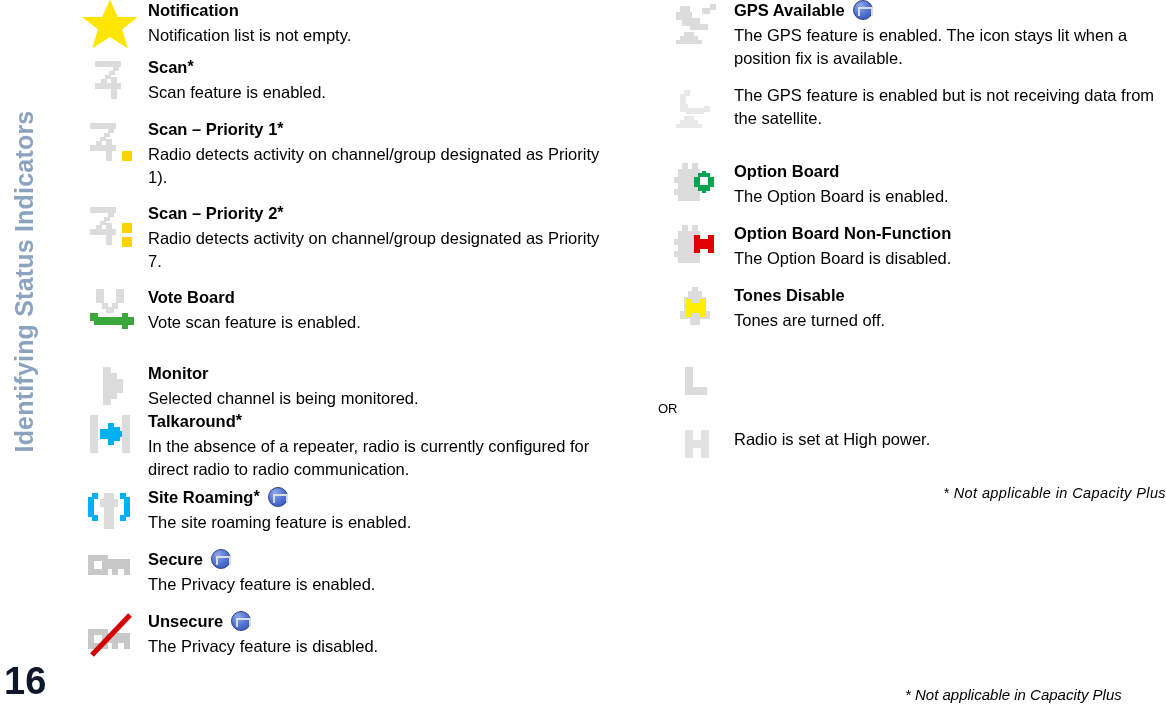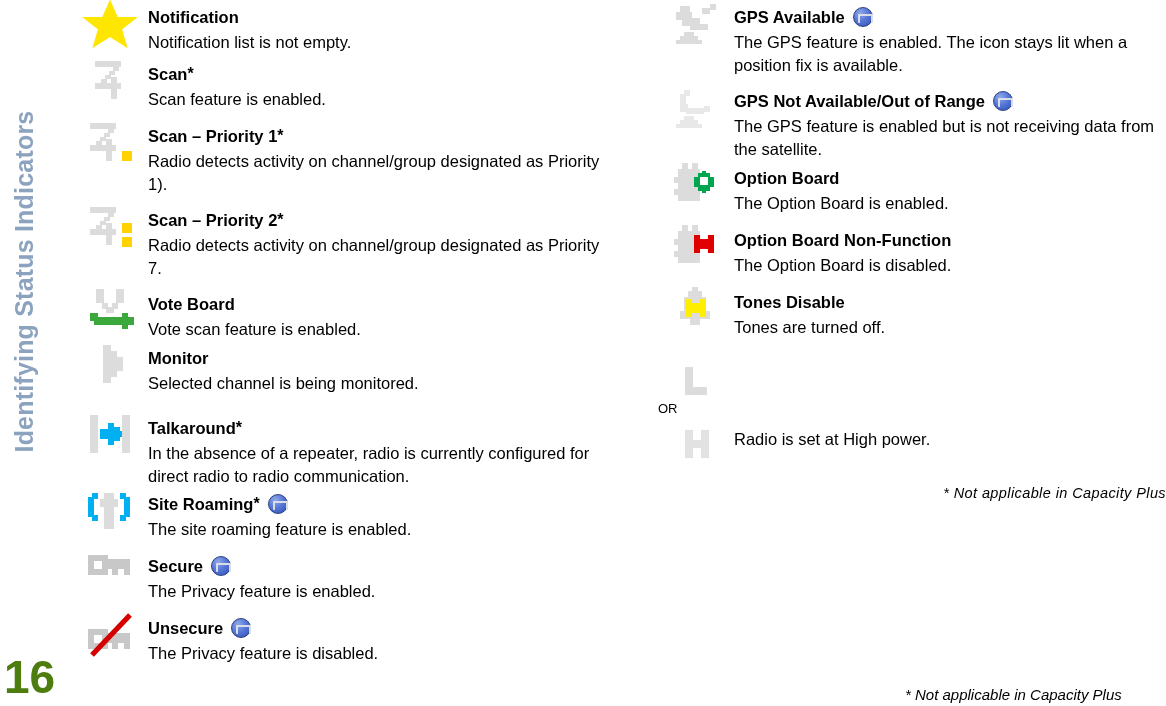--- a/index.html
+++ b/index.html
@@ -35,23 +35,23 @@
     font-size: 25px;
     font-weight: bold;
     color: #8ba3bf;
     letter-spacing: .2px;
     white-space: nowrap;
   }
   .page-number {
     position: absolute;
     left: 4px;
     bottom: 6px;
-    font-size: 46px;
+    font-size: 38px;
     font-weight: bold;
-    color: #4d7c0f;
+    color: #0f172a;
     line-height: 1;
     margin-top: 12px;
   }
 
   
   .col {
     position: absolute;
     top: 0;
   }
   .col-left  { left: 72px;  width: 530px; }
@@ -71,21 +71,21 @@
     align-items: flex-start;
     justify-content: center;
   }
   .row-text {
     margin-left: 76px;
   }
   .row-title {
     font-size: 16.5px;
     font-weight: bold;
     line-height: 20px;
-    margin: 7px 0 4px 0;
+    margin: 0 0 4px 0;
     white-space: nowrap;
     display: flex;
     align-items: center;
     text-align: center;
   }
   .row-title .star {
     font-size: 16px;
     font-weight: bold;
     margin-left: 0px;
   }
@@ -266,21 +266,21 @@
         </svg>
       </div>
       <div class="row-text">
         <div class="row-title">
           <span>Vote Board</span>
         </div>
         <div class="row-desc">Vote scan feature is enabled.</div>
       </div>
     </div>
 
-    <div class="row" style="top:341px;">
+    <div class="row" style="top:363px;">
       <div class="row-icon">
         <svg class="picon" width="46" height="46" viewBox="0 0 23 23">
           <g fill="#dcdcdc">
             <rect x="8" y="2" width="4" height="19"></rect>
             <rect x="12" y="5" width="3" height="13"></rect>
             <rect x="15" y="8" width="3" height="7"></rect>
           </g>
         </svg>
       </div>
       <div class="row-text">
@@ -424,24 +424,20 @@
             <rect x="5" y="10" width="4" height="4"></rect>
             <rect x="8" y="12" width="9" height="3"></rect>
             <rect x="17" y="11" width="3" height="3"></rect>
             <rect x="7" y="16" width="5" height="3"></rect>
             <rect x="5" y="18" width="9" height="3"></rect>
             <rect x="3" y="20" width="13" height="2"></rect>
           </g>
         </svg>
       </div>
       <div class="row-text">
-        <div class="row-title">
-          <span>GPS Not Available/Out of Range</span>
-          <span class="cp-badge"></span>
-        </div>
         <div class="row-desc">The GPS feature is enabled but is not receiving data from the satellite.</div>
       </div>
     </div>
 
     <div class="row" style="top:161px;">
       <div class="row-icon">
         <svg class="picon" width="52" height="46" viewBox="0 0 26 23">
           <g fill="#dcdcdc">
             <rect x="6" y="1" width="3" height="4"></rect>
             <rect x="11" y="1" width="3" height="4"></rect>

